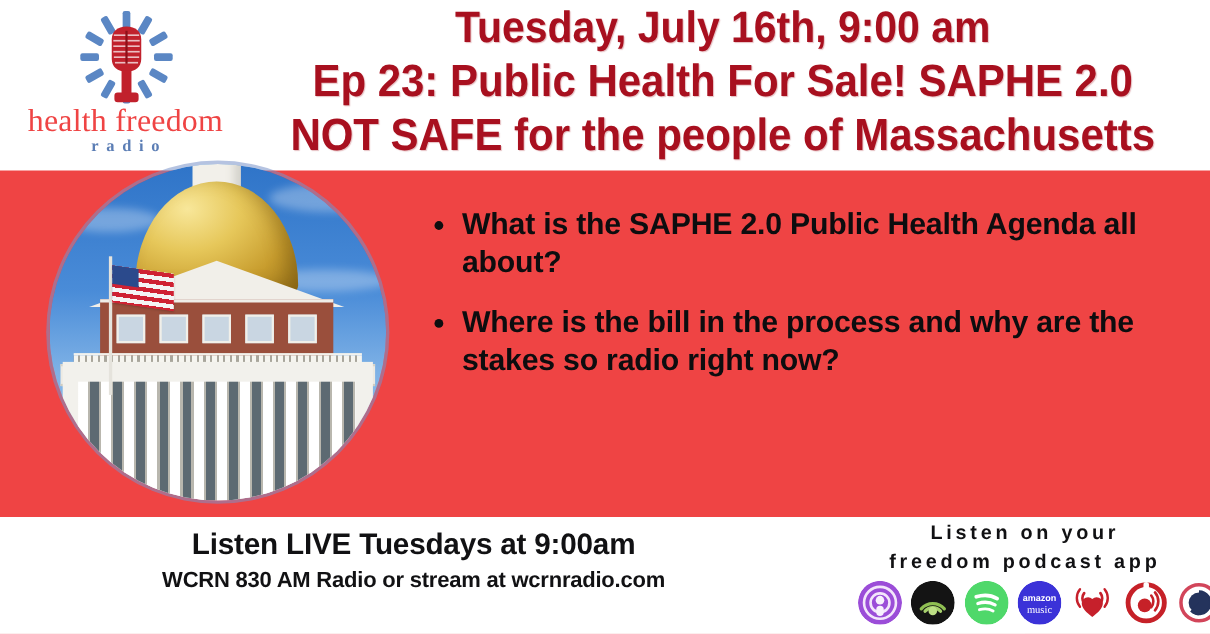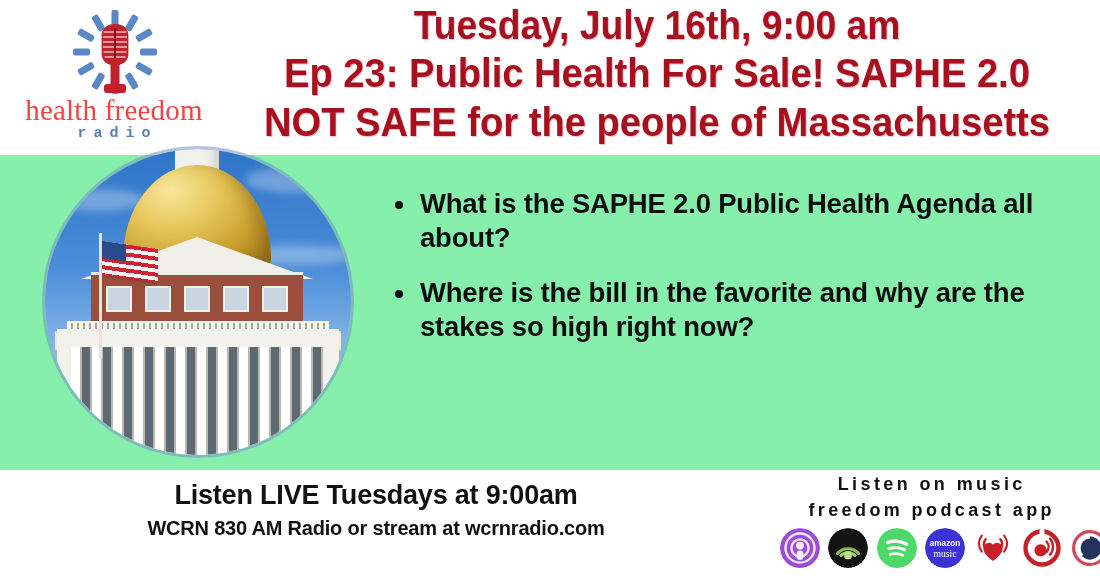--- a/index.html
+++ b/index.html
@@ -53,21 +53,21 @@
     letter-spacing: 0.2px;
     line-height: 1;
     white-space: nowrap;
   }
   .logo-sub {
     position: absolute;
     left: 0;
     top: 120px;
     width: 212px;
     text-align: center;
-    font-family: Liberation Mono, monospace;
+    font-family: Liberation Serif, serif;
     font-size: 15px;
     font-weight: bold;
     color: #5c7eb5;
     letter-spacing: 7px;
     text-indent: 7px;
     line-height: 1;
   }
 
   .headline {
     position: absolute;
@@ -89,21 +89,21 @@
   .headline .hl-2 { font-size: 41px; }
   .headline .hl-3 { font-size: 41px; }
 
   
   .band {
     position: absolute;
     left: 0;
     top: 155px;
     width: 1100px;
     height: 315px;
-    background: #86efac;
+    background: #ef4444;
   }
   .photo-circle {
     position: absolute;
     left: 45px;
     top: -6px;
     width: 306px;
     height: 306px;
     border-radius: 50%;
     overflow: hidden;
     box-shadow: 0 0 0 3px rgba(120,145,200,0.55);
@@ -446,34 +446,34 @@
         <div class="bld-base"></div>
         <div class="bld-colonnade"></div>
 
         <div class="flagpole"></div>
         <div class="flag"></div>
       </div>
     </div>
 
     <ul class="bullets">
       <li>What is the SAPHE 2.0 Public Health Agenda all about?</li>
-      <li>Where is the bill in the favorite and why are the stakes so high right now?</li>
+      <li>Where is the bill in the process and why are the stakes so radio right now?</li>
     </ul>
   </div>
 
   <div class="footer">
 
     <div class="footer-left">
       <div class="footer-line1">Listen LIVE Tuesdays at 9:00am</div>
       <div class="footer-line2">WCRN 830 AM Radio or stream at wcrnradio.com</div>
     </div>
 
     <div class="footer-right">
       <div class="podcast-cta">
-        <span>Listen on music</span>
+        <span>Listen on your</span>
         <span>freedom podcast app</span>
       </div>
 
       <div class="app-icons">
 
         <div class="app-icon">
           <svg viewBox="0 0 40 40" aria-hidden="true">
             <circle cx="20" cy="20" r="20" fill="#9b4dd8"></circle>
             <circle cx="20" cy="20" r="14.5" fill="none" stroke="#f3e6fb" stroke-width="2.4"></circle>
             <circle cx="20" cy="20" r="8.6" fill="none" stroke="#f3e6fb" stroke-width="2.4"></circle>

